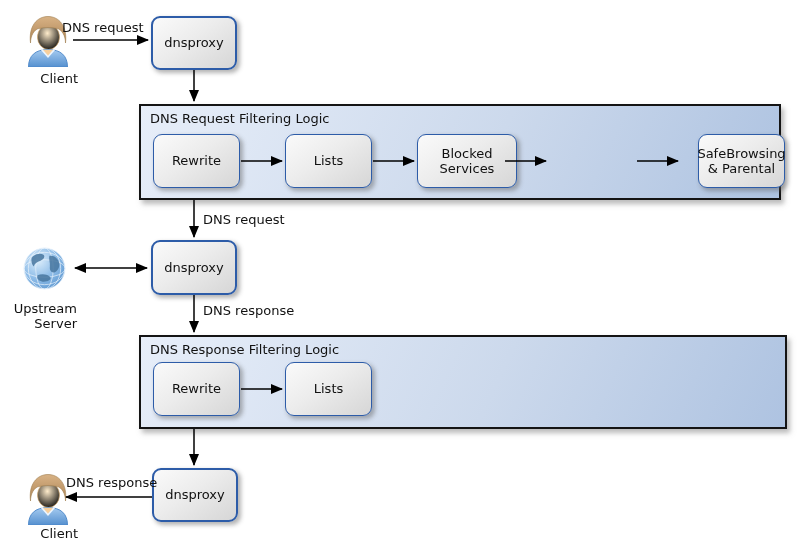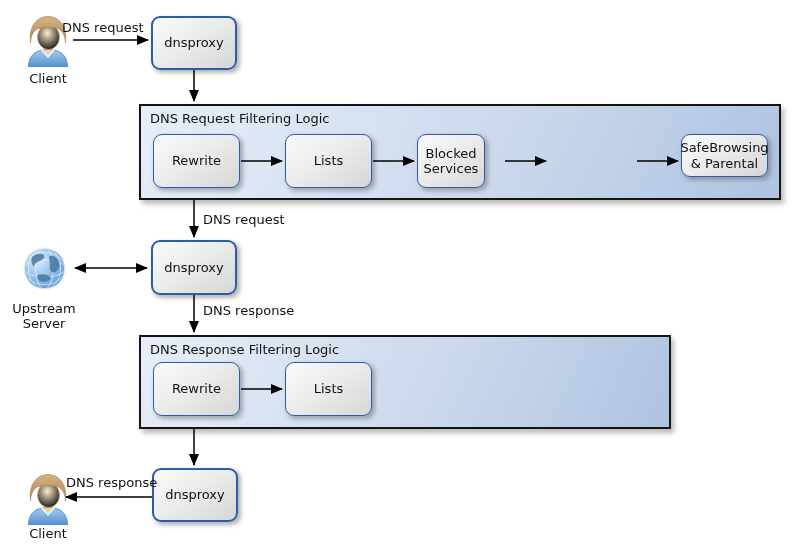--- a/index.html
+++ b/index.html
@@ -29,21 +29,21 @@
   .group {
     position:absolute; box-sizing:border-box;
     border:2px solid #141414;
     background:linear-gradient(115deg,#e7eef9 0%,#ccd9ec 55%,#aec3e1 100%);
     box-shadow:3px 4px 5px rgba(120,120,120,0.5);
   }
   .group .gtitle { position:absolute; left:9px; top:5px; }
 
   
   .flabel { position:absolute; white-space:pre-line; line-height:1.12; }
-  .center { text-align:center; }
+  .center { text-align:right; }
 
   .icon { position:absolute; }
 </style>
 </head>
 <body>
 
 <div class="canvas">
 
   <svg width="0" height="0" style="position:absolute" aria-hidden="true">
     <defs>
@@ -120,30 +120,30 @@
 
   <div class="group" style="left:139px;top:104px;width:642px;height:96px">
     <div class="gtitle">DNS Request Filtering Logic</div>
   </div>
   <div class="proc inner" style="left:153px;top:134px;width:87px;height:54px">
     <span class="lbl">Rewrite</span>
   </div>
   <div class="proc inner" style="left:285px;top:134px;width:87px;height:54px">
     <span class="lbl">Lists</span>
   </div>
-  <div class="proc inner" style="left:417px;top:134px;width:68px;height:54px">
+  <div class="proc inner" style="left:417px;top:134px;width:100px;height:54px">
     <span class="lbl">Blocked
 Services</span>
   </div>
-  <div class="proc inner" style="left:681px;top:134px;width:87px;height:43px">
+  <div class="proc inner" style="left:698px;top:134px;width:87px;height:54px">
     <span class="lbl">SafeBrowsing
 &amp; Parental</span>
   </div>
 
-  <div class="group" style="left:139px;top:335px;width:532px;height:94px">
+  <div class="group" style="left:139px;top:335px;width:648px;height:94px">
     <div class="gtitle">DNS Response Filtering Logic</div>
   </div>
   <div class="proc inner" style="left:153px;top:362px;width:87px;height:54px">
     <span class="lbl">Rewrite</span>
   </div>
   <div class="proc inner" style="left:285px;top:362px;width:87px;height:54px">
     <span class="lbl">Lists</span>
   </div>
 
   <div class="flabel" style="left:62px;top:21px">DNS request</div>

